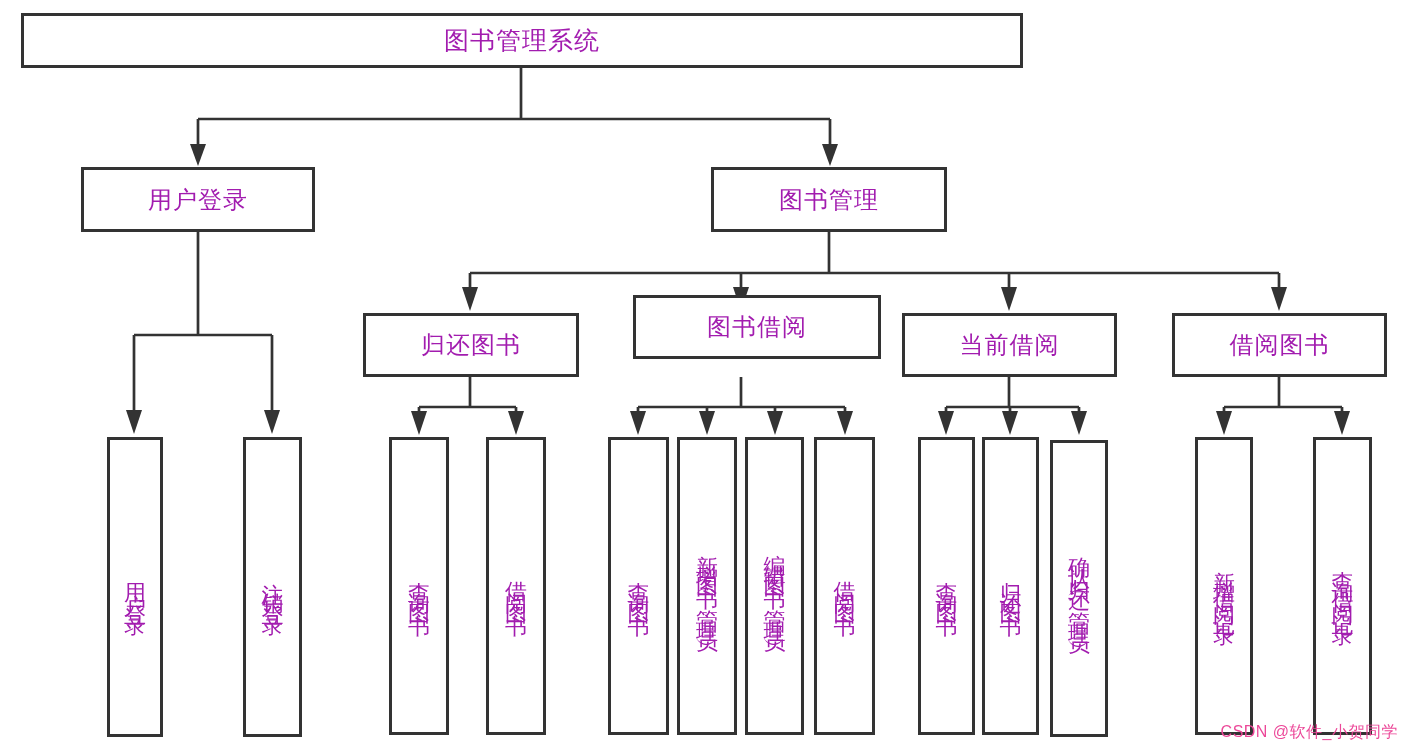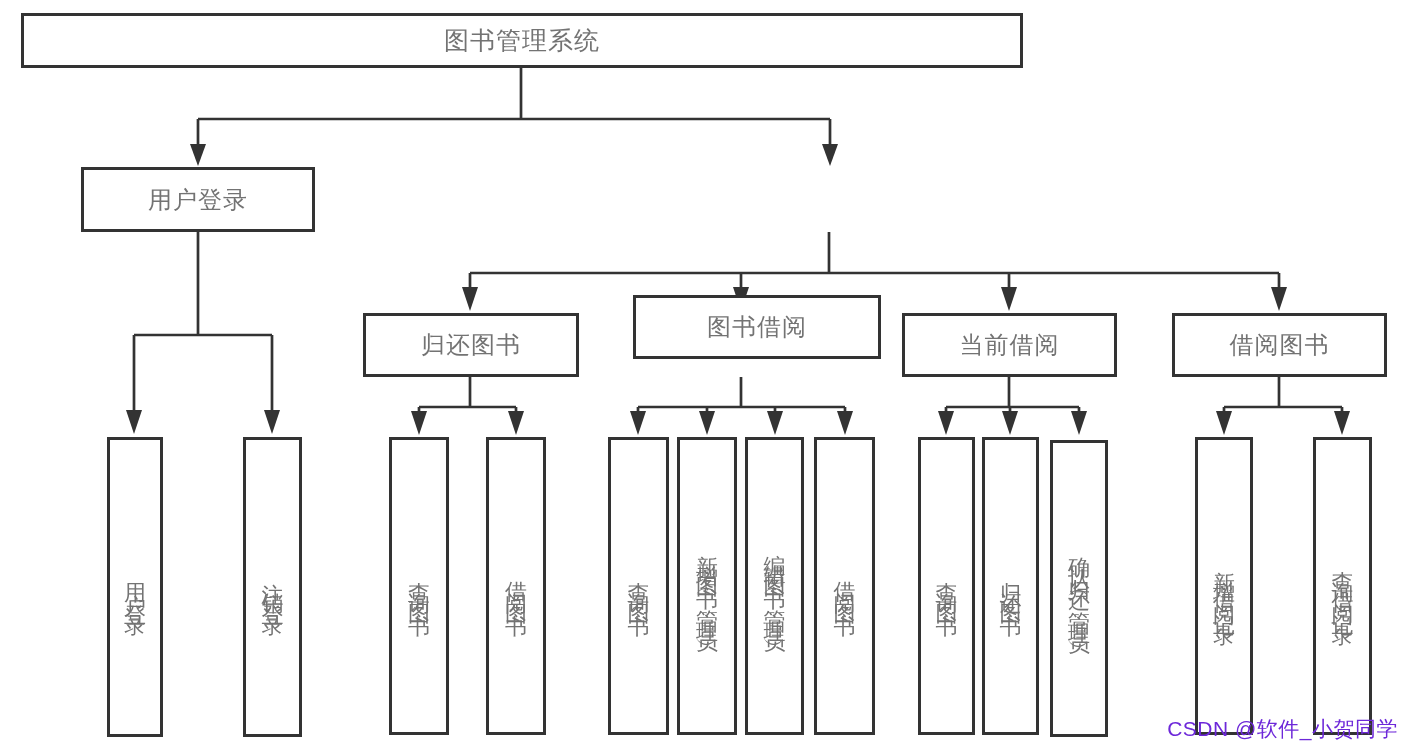--- a/index.html
+++ b/index.html
@@ -15,42 +15,42 @@
   .ah { fill:#333333; stroke:none; }
 
   .box {
     position:absolute;
     box-sizing:border-box;
     border:3px solid #333333;
     background:#ffffff;
     display:flex;
     align-items:center;
     justify-content:center;
-    color:#737373;
+    color:#a21caf;
   }
   .box.h .lbl {
     font-size:24px;
     letter-spacing:1px;
     white-space:nowrap;
   }
   .box.root .lbl { font-size:25px; }
   .box.v .lbl {
     writing-mode:vertical-rl;
     text-orientation:mixed;
     font-size:22px;
     line-height:1;
     letter-spacing:11px;
     white-space:nowrap;
   }
   .watermark {
     position:absolute;
     right:7px;
     bottom:4px;
-    font-size:21px;
-    color:#6d28d9;
+    font-size:16px;
+    color:#ec4899;
     letter-spacing:0.5px;
     white-space:nowrap;
   }
 </style>
 </head>
 <body>
 
 <div id="canvas">
 
   <svg id="connector-svg" width="1405" height="747" viewBox="0 0 1405 747">
@@ -103,20 +103,23 @@
     </g>
   </svg>
 
   <div class="box h root" style="left:21px;top:13px;width:1002px;height:55px">
     <span class="lbl">图书管理系统</span>
   </div>
 
   <div class="box h" style="left:81px;top:167px;width:234px;height:65px">
     <span class="lbl">用户登录</span>
   </div>
+  <div class="box h" style="left:711px;top:167px;width:236px;height:65px">
+    <span class="lbl">图书管理</span>
+  </div>
 
   <div class="box h" style="left:363px;top:313px;width:216px;height:64px">
     <span class="lbl">归还图书</span>
   </div>
   <div class="box h" style="left:633px;top:295px;width:248px;height:64px">
     <span class="lbl">图书借阅</span>
   </div>
   <div class="box h" style="left:902px;top:313px;width:215px;height:64px">
     <span class="lbl">当前借阅</span>
   </div>

